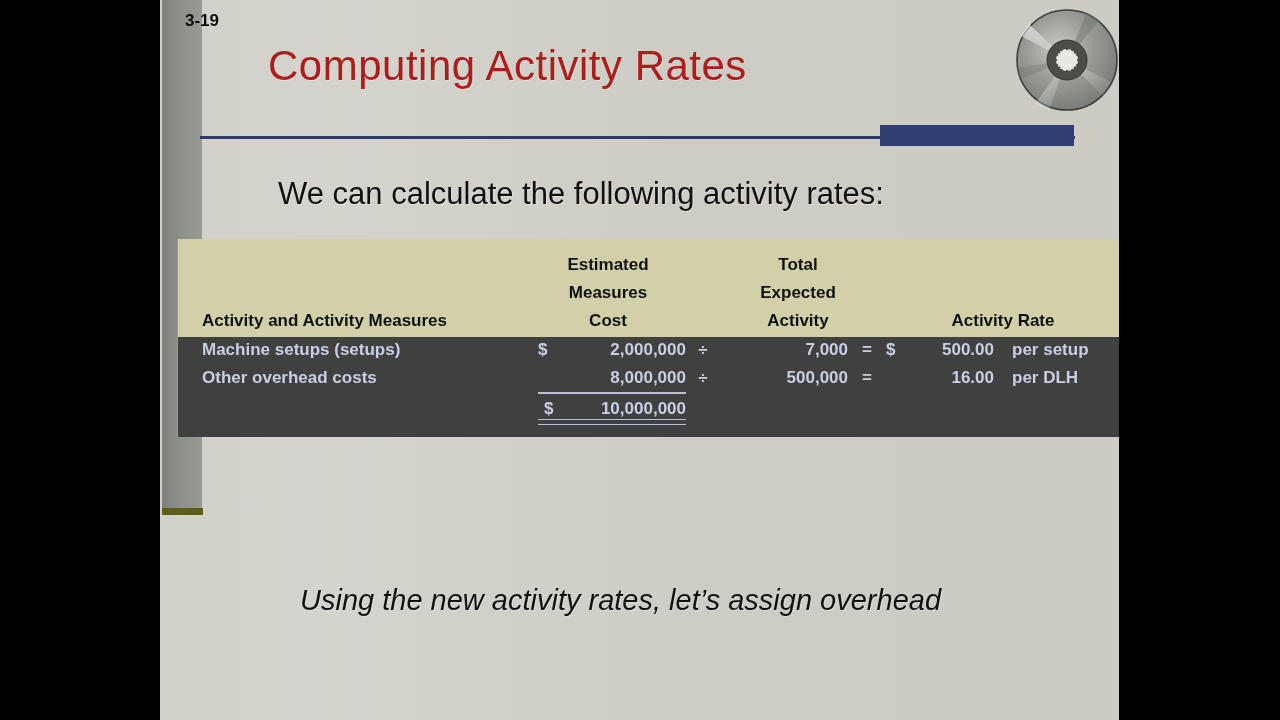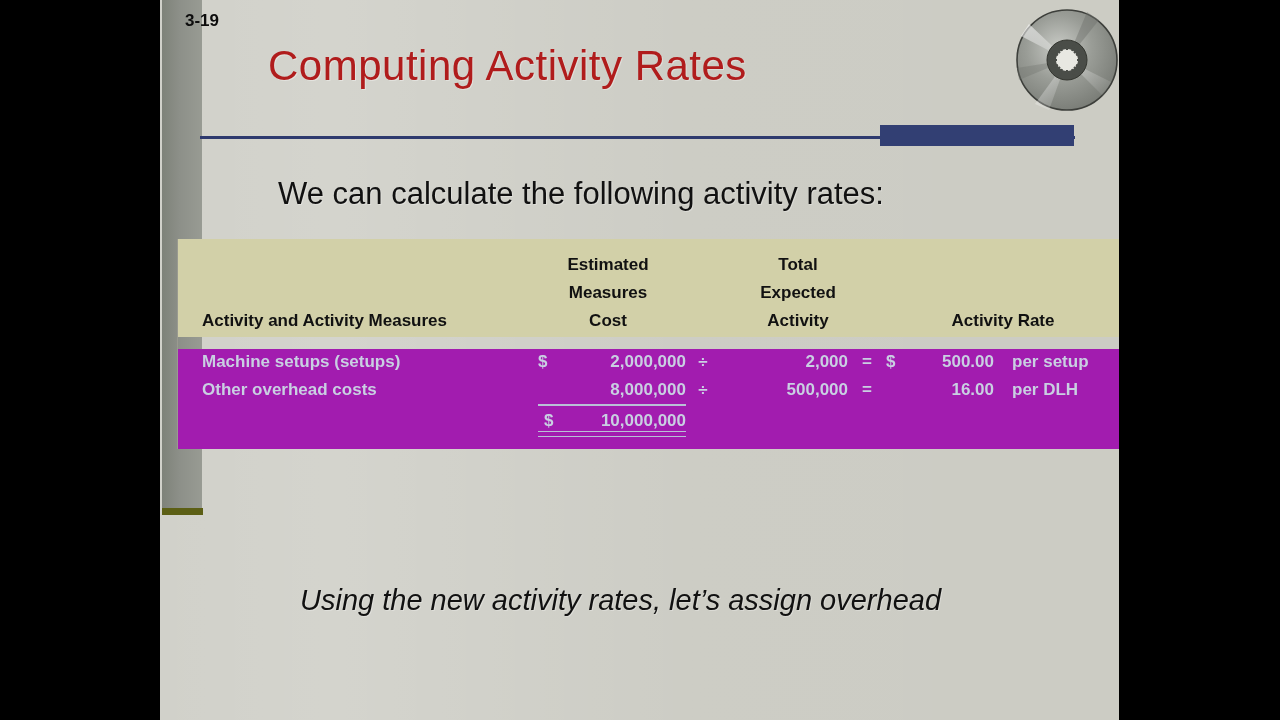--- a/index.html
+++ b/index.html
@@ -141,24 +141,23 @@
     width: 942px;
     z-index: 4;
     border-left: 1px solid #9a9a90;
   }
   .rt-head {
     background: #d2d0a8;
     height: 98px;
     position: relative;
   }
   .rt-body {
-    background: #a21caf;
+    background: #404040;
     height: 100px;
     position: relative;
-    margin-top: 12px;
   }
 
   .hcell {
     position: absolute;
     font-size: 17px;
     font-weight: bold;
     color: #111111;
     white-space: nowrap;
   }
   .bcell {
@@ -283,21 +282,21 @@
 
         <div class="hcell col-c" style="left:730px; top:72px; width:190px;">Activity Rate</div>
       </div>
 
       <div class="rt-body">
 
         <div class="bcell col-l" style="left:24px; top:3px;">Machine setups (setups)</div>
         <div class="bcell col-l" style="left:360px; top:3px;">$</div>
         <div class="bcell col-r" style="left:388px; top:3px; width:120px;">2,000,000</div>
         <div class="bcell col-c" style="left:512px; top:3px; width:26px;">÷</div>
-        <div class="bcell col-r" style="left:548px; top:3px; width:122px;">2,000</div>
+        <div class="bcell col-r" style="left:548px; top:3px; width:122px;">7,000</div>
         <div class="bcell col-c" style="left:678px; top:3px; width:22px;">=</div>
         <div class="bcell col-l" style="left:708px; top:3px;">$</div>
         <div class="bcell col-r" style="left:720px; top:3px; width:96px;">500.00</div>
         <div class="bcell col-l" style="left:834px; top:3px;">per setup</div>
 
         <div class="bcell col-l" style="left:24px; top:31px;">Other overhead costs</div>
         <div class="bcell col-l" style="left:360px; top:31px;"></div>
         <div class="bcell col-r" style="left:388px; top:31px; width:120px;">8,000,000</div>
         <div class="bcell col-c" style="left:512px; top:31px; width:26px;">÷</div>
         <div class="bcell col-r" style="left:548px; top:31px; width:122px;">500,000</div>

